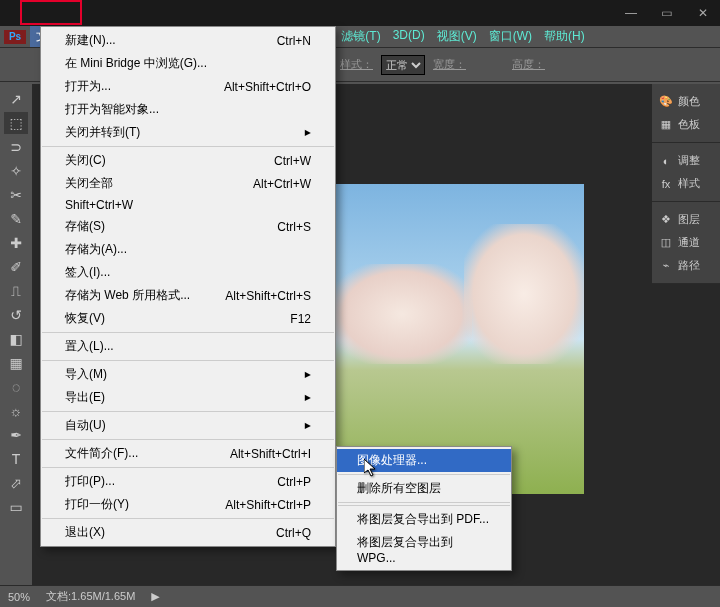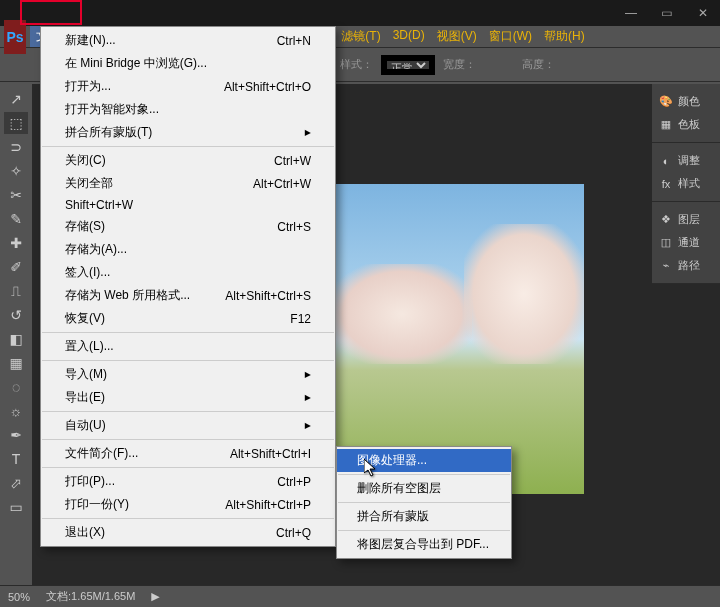--- a/index.html
+++ b/index.html
@@ -2,28 +2,28 @@
 <html><head>
 <meta charset="utf-8">
 <style>
 * { margin: 0; padding: 0; box-sizing: border-box; font-family: "Microsoft YaHei", Tahoma, sans-serif; }
 body { width: 720px; height: 607px; background: #535353; overflow: hidden; position: relative; font-size: 12px; color: #ccc; }
 
 .titlebar { height: 26px; background: #1a1a1a; display: flex; justify-content: flex-end; align-items: center; padding-right: 8px; gap: 18px; }
 .titlebar .win-btn { width: 18px; height: 14px; display: flex; align-items: center; justify-content: center; color: #aaa; }
 
 .menubar { height: 22px; background: #535353; display: flex; align-items: center; padding-left: 4px; border-bottom: 1px solid #2c2c2c; }
-.ps-logo { width: 22px; height: 34px; background: #7f1d1d; color: #31a8ff; font-weight: bold; font-size: 14px; display: flex; align-items: center; justify-content: center; margin-right: 4px; }
-.menu-item { padding: 2px 6px; color: #eab308; font-size: 12px; }
+.ps-logo { width: 22px; height: 14px; background: #7f1d1d; color: #31a8ff; font-weight: bold; font-size: 10px; display: flex; align-items: center; justify-content: center; margin-right: 4px; }
+.menu-item { padding: 2px 6px; color: #5eead4; font-size: 12px; }
 .menu-item.active { background: #4a6a9d; color: #fff; }
 .highlight-red { position: absolute; border: 2px solid #e4002b; pointer-events: none; }
 
 .optionsbar { height: 34px; background: #535353; border-bottom: 1px solid #2c2c2c; display: flex; align-items: center; padding-left: 340px; gap: 8px; color: #bbb; font-size: 11px; }
-.optionsbar select { background: #3a3a3a; color: #ccc; border: 6px solid #000000; height: 20px; font-size: 11px; }
-.optionsbar .label { color: #999; }
+.optionsbar select { background: #3a3a3a; color: #ccc; border: 1px solid #000000; height: 20px; font-size: 11px; }
+.optionsbar .label { color: #999; text-decoration: underline; }
 
 .toolbox { position: absolute; left: 0; top: 84px; width: 32px; background: #535353; display: flex; flex-direction: column; align-items: center; gap: 2px; padding-top: 4px; }
 .tool { width: 24px; height: 22px; display: flex; align-items: center; justify-content: center; color: #ccc; font-size: 14px; }
 .tool.sel { background: #3a3a3a; }
 
 .canvas-area { position: absolute; left: 32px; top: 84px; right: 0; bottom: 22px; background: #282828; }
 .canvas-img { position: absolute; left: 300px; top: 100px; width: 252px; height: 310px; background: linear-gradient(to bottom, #7db4e0 0%, #a8d0ec 35%, #cce4f2 50%, #b8c890 60%, #8eb050 100%); }
 .tree1 { position: absolute; left: 0; top: 80px; width: 140px; height: 100px; background: radial-gradient(ellipse at center, #f5e8e0 0%, #e8d0c8 60%, transparent 80%); }
 .tree2 { position: absolute; right: 0; top: 40px; width: 120px; height: 140px; background: radial-gradient(ellipse at center, #f8ece5 0%, #ead5cc 60%, transparent 80%); }
 
@@ -166,21 +166,21 @@
     </div>
     <div class="dd-item">
       <span>打开为...</span>
       <span>Alt+Shift+Ctrl+O</span>
     </div>
     <div class="dd-item">
       <span>打开为智能对象...</span>
       <span></span>
     </div>
     <div class="dd-item hasarrow">
-      <span>拼合所有蒙版(T)</span>
+      <span>关闭并转到(T)</span>
       <span></span>
     </div>
     <div class="dd-sep"></div>
     <div class="dd-item">
       <span>关闭(C)</span>
       <span>Ctrl+W</span>
     </div>
     <div class="dd-item">
       <span>关闭全部</span>
       <span>Alt+Ctrl+W</span>
@@ -247,22 +247,22 @@
       <span>Ctrl+Q</span>
     </div>
   </div>
 <div class="highlight-red" style="left:41px;top:451px;width:93px;height:22px;"></div>
 
 <div class="submenu" id="script-sub">
     <div class="dd-item hover">图像处理器...</div>
     <div class="dd-sep"></div>
     <div class="dd-item">删除所有空图层</div>
     <div class="dd-sep"></div>
-    <div class="dd-item">拼合所有蒙版</div>
     <div class="dd-sep"></div>
     <div class="dd-item">将图层复合导出到 PDF...</div>
+    <div class="dd-item">将图层复合导出到 WPG...</div>
   </div>
 
 <div class="cursor">
 <svg width="16" height="20">
       <path d="M0,0 L0,14 L4,11 L7,17 L9,16 L6,10 L11,10 Z" fill="white" stroke="black" stroke-width="1"></path>
     </svg>
 </div>
 
 </body></html>

